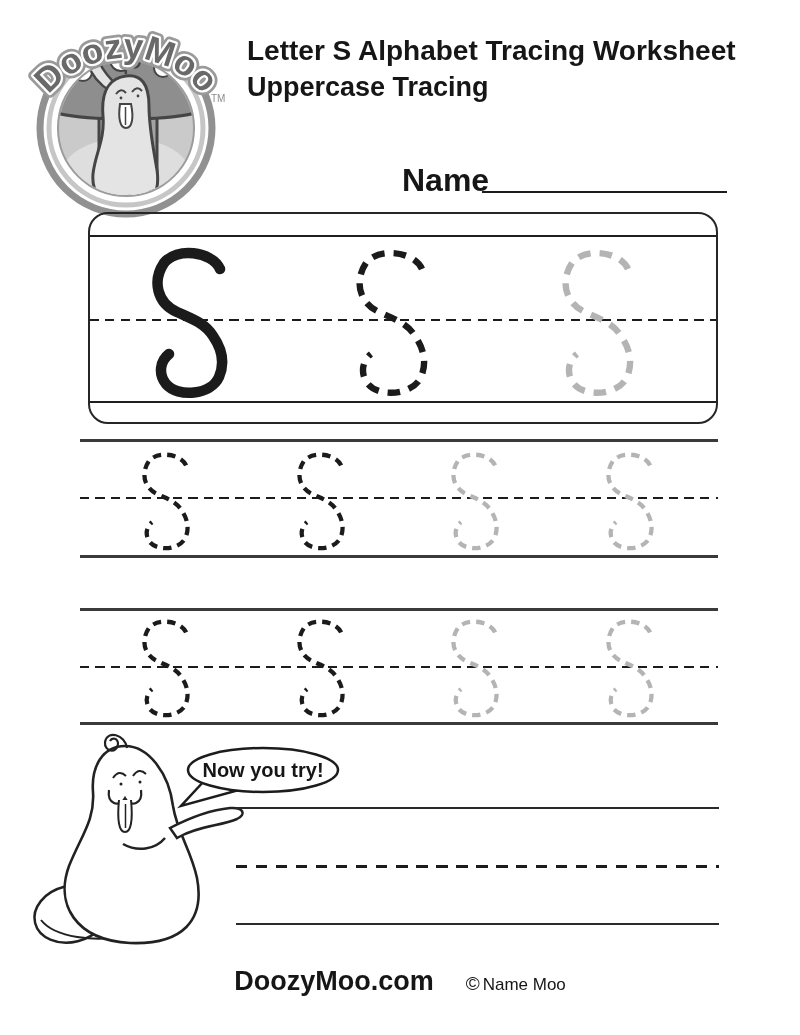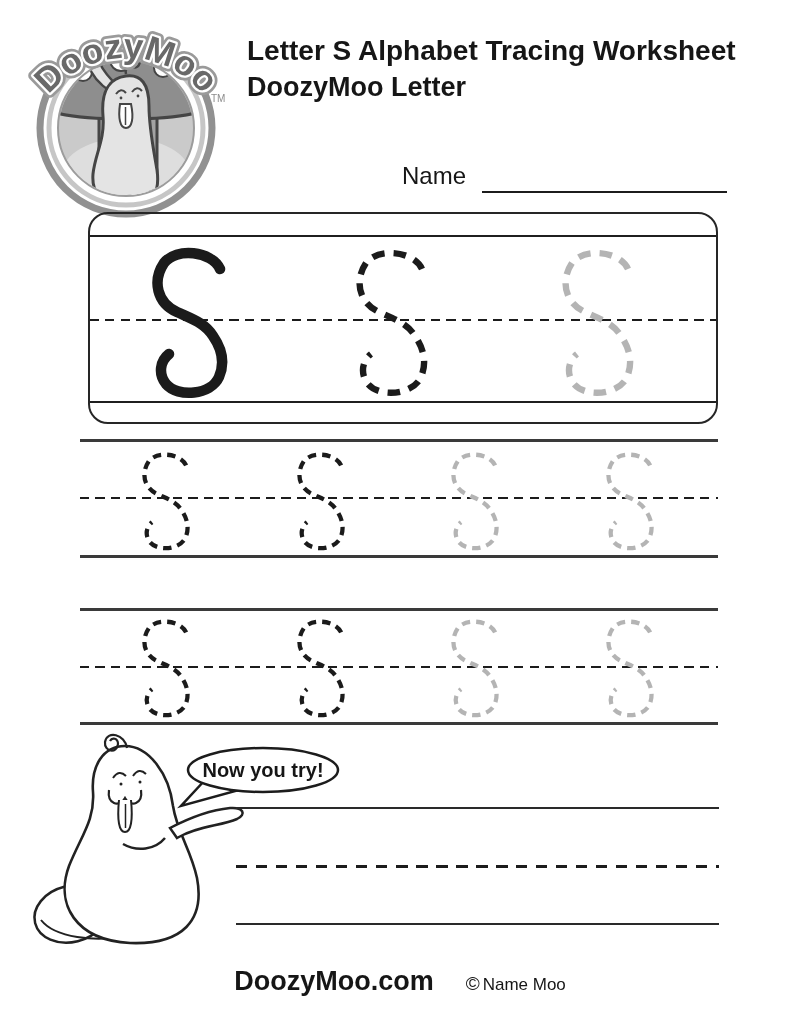--- a/index.html
+++ b/index.html
@@ -4,21 +4,21 @@
 <style>
   html,body{margin:0;padding:0;background:#ffffff;}
   #page{position:relative;width:800px;height:1035px;background:#fff;overflow:hidden;
         font-family:"Liberation Sans",sans-serif;color:#161616;}
   .abs{position:absolute;}
   
   #title-block{left:247px;top:33px;line-height:1.32;}
   #title-line1{font-size:28px;font-weight:700;}
   #title-line2{font-size:27px;font-weight:700;}
   
-  #name-label{left:402px;top:162px;font-size:24px;font-weight:400;}
+  #name-label{left:402px;top:162px;font-size:32px;font-weight:700;}
   #name-line{left:482px;top:191px;width:245px;height:0;border-top:2.2px solid #1c1c1c;}
   
   #trace-box{left:88px;top:212px;width:630px;height:212px;border:2.6px solid #262626;border-radius:20px;box-sizing:border-box;}
   .boxline{left:0;width:100%;height:2px;background:#1f1f1f;}
   .dashline{height:2.2px;background:repeating-linear-gradient(90deg,#1c1c1c 0 9px,transparent 9px 15.5px);}
   .rowline{left:80px;width:638px;height:2.5px;background:#3a3a3a;}
   .rowdash{left:80px;width:638px;}
   
   .letter-svg{position:absolute;overflow:visible;}
   .s-stroke{fill:none;}
@@ -83,21 +83,21 @@
     </g>
     <g font-size="35" font-weight="bold">
       <text><textPath href="#brandArc" startOffset="50%" text-anchor="middle" fill="none" stroke="#9a9a9a" stroke-width="10" stroke-linejoin="round">DoozyMoo</textPath></text>
       <text style="paint-order:stroke"><textPath href="#brandArc" startOffset="50%" text-anchor="middle" fill="#696969" stroke="#ffffff" stroke-width="4.5" stroke-linejoin="round">DoozyMoo</textPath></text>
     </g>
     <text x="186" y="80" font-size="10" fill="#8c8c8c">TM</text>
   </svg>
 
   <div class="abs" id="title-block">
     <div id="title-line1">Letter S Alphabet Tracing Worksheet</div>
-    <div id="title-line2">DoozyMoo Letter</div>
+    <div id="title-line2">Uppercase Tracing</div>
   </div>
 
   <div class="abs" id="name-label">Name</div>
   <div class="abs" id="name-line"></div>
 
   <div class="abs" id="trace-box">
     <div class="abs boxline" style="top:21px"></div>
     <div class="abs dashline" style="left:0;width:100%;top:105px"></div>
     <div class="abs boxline" style="top:187px"></div>
   </div>

